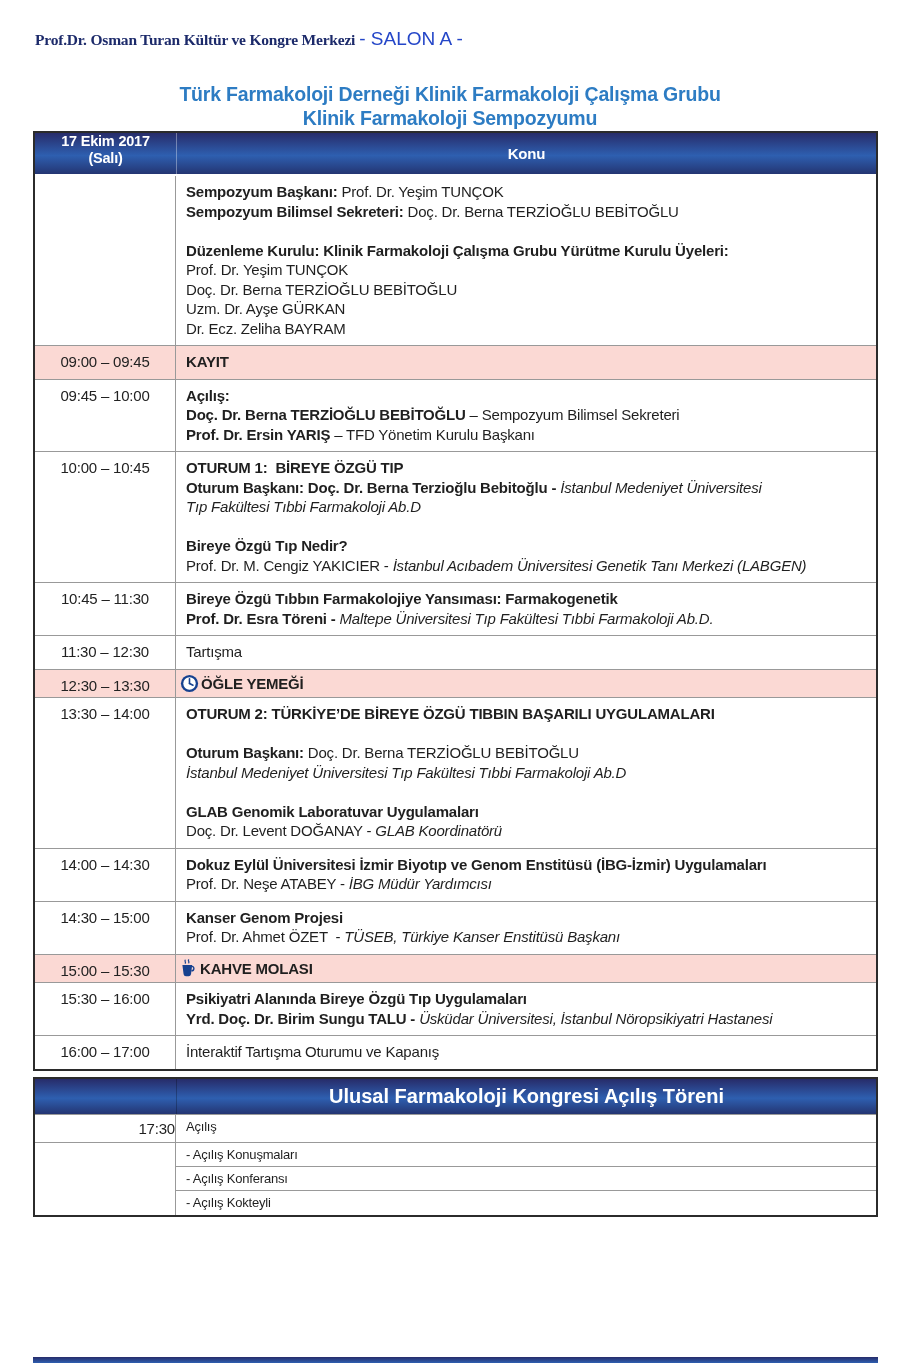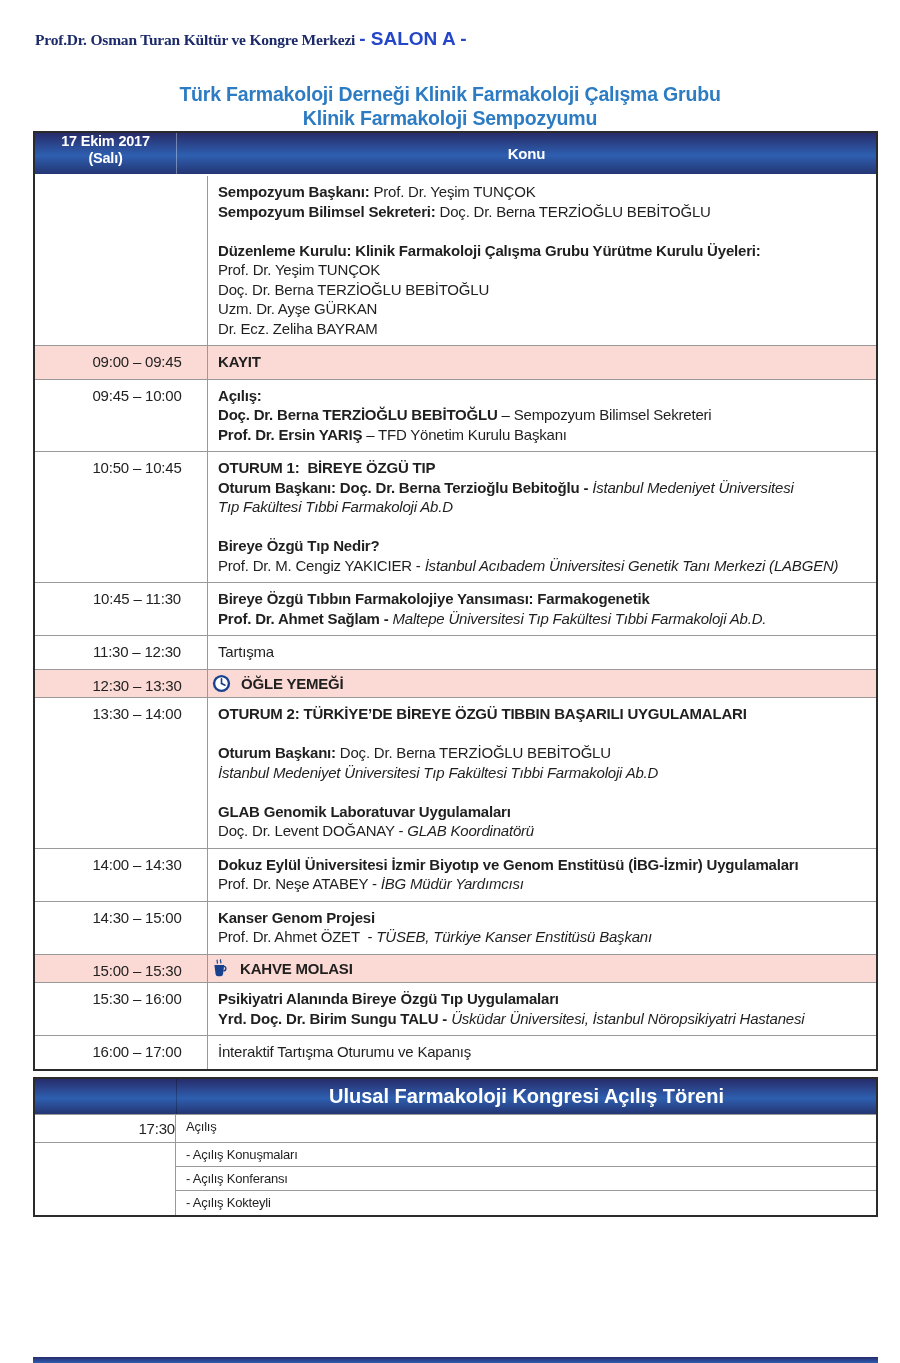--- a/index.html
+++ b/index.html
@@ -13,21 +13,21 @@
   }
   .page{position:absolute;inset:0;}
 
   
   .top-line{position:absolute;left:35px;top:28px;white-space:nowrap;}
   .venue{
     font-family:"Liberation Serif", serif;
     font-weight:bold;font-size:15.5px;color:#1c2a6a;
   }
   .salon{
-    font-weight:bold;font-size:19px;color:#2446c8;margin-left:4px;
+    font-weight:normal;font-size:19px;color:#2446c8;margin-left:4px;
     letter-spacing:0px;
   }
   .titles{position:absolute;left:0;top:50px;width:900px;text-align:center;margin-top:32px;}
   .title-line{
     font-weight:bold;font-size:19.5px;line-height:24px;color:#2d7cc3;
   }
 
   
   .tbl{
     position:absolute;left:33px;width:845px;
@@ -60,28 +60,28 @@
     flex:1;text-align:center;font-weight:bold;font-size:20px;letter-spacing:0px;
   }
 
   
   .row{display:flex;border-top:1px solid #999;}
   .row:first-child{border-top:none;}
   .row.pink{background:#fbd9d4;}
   .time{
     width:141px;flex:0 0 141px;text-align:center;
     font-size:15px;padding-top:7px;box-sizing:border-box;
-    border-right:1px solid #999;color:#222;margin-left:32px;
+    border-right:1px solid #999;color:#222;
   }
   .konu{flex:1;padding:6px 12px 7px 10px;min-width:0;}
   .line{min-height:19.5px;line-height:19.5px;font-size:15px;white-space:pre-wrap;}
   .seg{}
   .seg.b{font-weight:bold;}
   .seg.i{font-style:italic;}
-  .konu.iconrow{display:flex;align-items:center;padding-top:4px;padding-bottom:4px;padding-left:4px;gap:10px;}
+  .konu.iconrow{display:flex;align-items:center;padding-top:4px;padding-bottom:4px;padding-left:4px;gap:2px;}
   .konu.iconrow .line{min-height:0;}
   .row-icon{flex:0 0 auto;display:block;}
 
   
   .ceremony-grid{display:grid;grid-template-columns:141px 1fr;}
   .c-time{
     text-align:right;font-size:15px;padding-top:5px;
     border-right:1px solid #999;border-bottom:1px solid #999;
     min-height:28px;box-sizing:border-box;
   }
@@ -143,35 +143,35 @@
         </div>
         <div class="row">
           <div class="time">09:45 – 10:00</div>
           <div class="konu">
             <div class="line"><span class="seg b">Açılış:</span></div>
             <div class="line"><span class="seg b">Doç. Dr. Berna TERZİOĞLU BEBİTOĞLU</span><span class="seg"> – Sempozyum Bilimsel Sekreteri</span></div>
             <div class="line"><span class="seg b">Prof. Dr. Ersin YARIŞ</span><span class="seg"> – TFD Yönetim Kurulu Başkanı</span></div>
           </div>
         </div>
         <div class="row">
-          <div class="time">10:50 – 10:45</div>
+          <div class="time">10:00 – 10:45</div>
           <div class="konu">
             <div class="line"><span class="seg b">OTURUM 1:  BİREYE ÖZGÜ TIP</span></div>
             <div class="line"><span class="seg b">Oturum Başkanı: Doç. Dr. Berna Terzioğlu Bebitoğlu - </span><span class="seg i">İstanbul Medeniyet Üniversitesi</span></div>
             <div class="line"><span class="seg i">Tıp Fakültesi Tıbbi Farmakoloji Ab.D</span></div>
             <div class="line">&nbsp;</div>
             <div class="line"><span class="seg b">Bireye Özgü Tıp Nedir?</span></div>
             <div class="line"><span class="seg">Prof. Dr. M. Cengiz YAKICIER - </span><span class="seg i">İstanbul Acıbadem Üniversitesi Genetik Tanı Merkezi (LABGEN)</span></div>
           </div>
         </div>
         <div class="row">
           <div class="time">10:45 – 11:30</div>
           <div class="konu">
             <div class="line"><span class="seg b">Bireye Özgü Tıbbın Farmakolojiye Yansıması: Farmakogenetik</span></div>
-            <div class="line"><span class="seg b">Prof. Dr. Ahmet Sağlam - </span><span class="seg i">Maltepe Üniversitesi Tıp Fakültesi Tıbbi Farmakoloji Ab.D.</span></div>
+            <div class="line"><span class="seg b">Prof. Dr. Esra Töreni - </span><span class="seg i">Maltepe Üniversitesi Tıp Fakültesi Tıbbi Farmakoloji Ab.D.</span></div>
           </div>
         </div>
         <div class="row">
           <div class="time">11:30 – 12:30</div>
           <div class="konu">
             <div class="line"><span class="seg">Tartışma</span></div>
           </div>
         </div>
         <div class="row pink">
           <div class="time">12:30 – 13:30</div>

